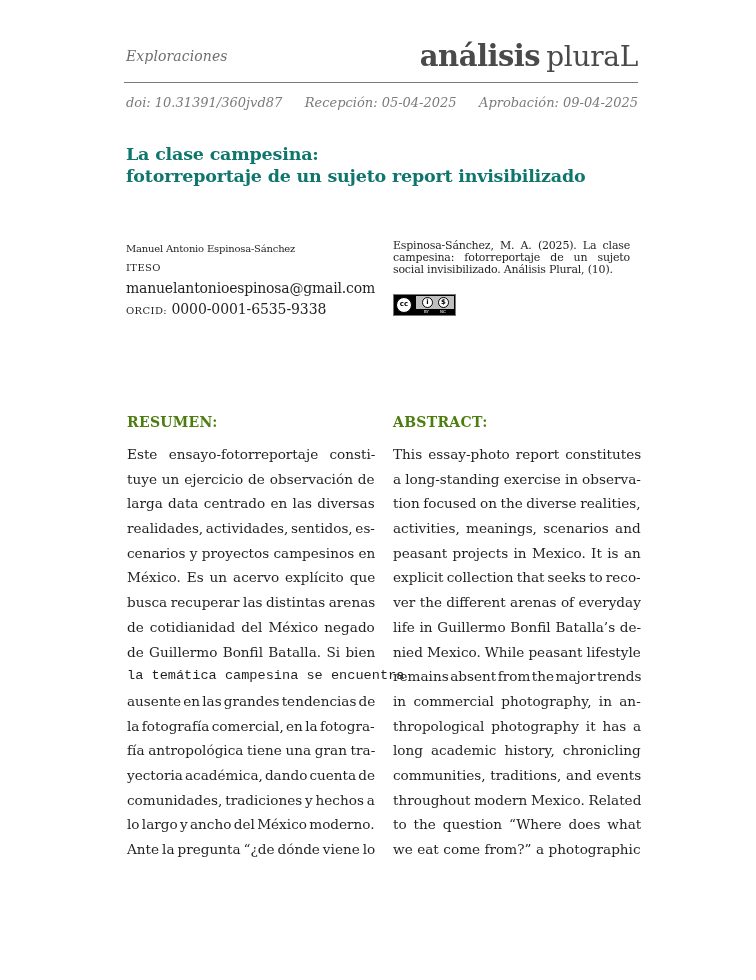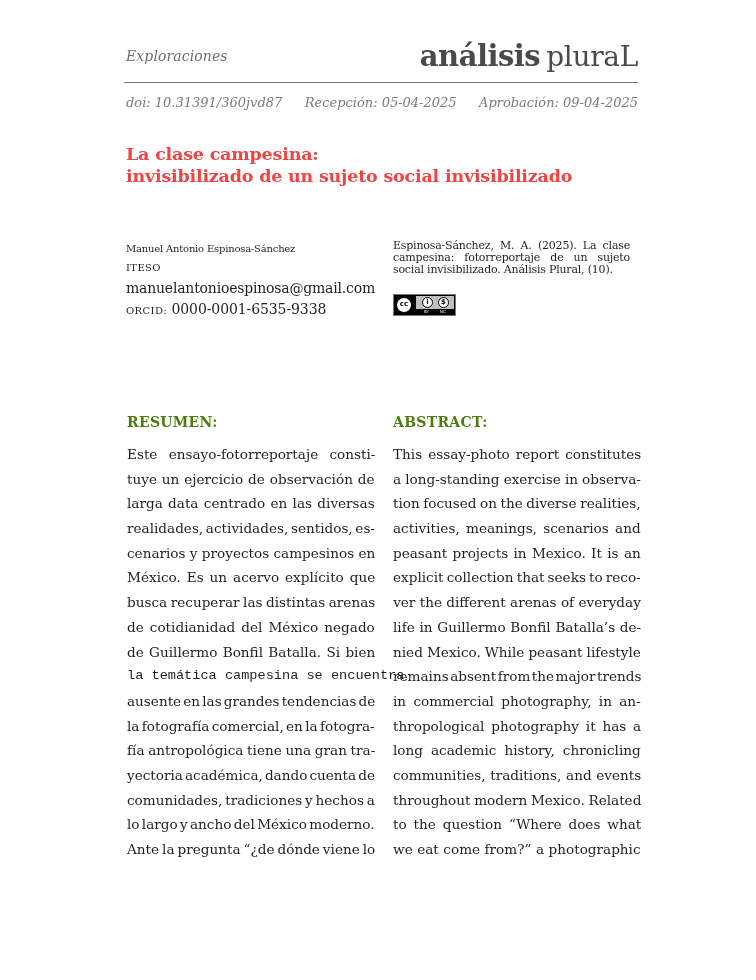--- a/index.html
+++ b/index.html
@@ -7,21 +7,21 @@
   .page { position: absolute; left: 0; top: 0; width: 756px; height: 980px; }
 
   .section-label { position: absolute; left: 126px; top: 48px; font-family: "DejaVu Serif", serif; font-style: italic; font-size: 14px; color: #6e6e6e; letter-spacing: 0.1px; }
   .logo { position: absolute; right: 118px; top: 42px; font-family: "DejaVu Serif", serif; font-size: 29px; color: #4a4a4a; white-space: nowrap; line-height: 1; }
   .logo .logo-bold { font-weight: bold; letter-spacing: -0.5px; }
   .logo .logo-light { font-weight: normal; font-size: 28px; margin-left: 6px; letter-spacing: -0.3px; }
   .header-rule { position: absolute; left: 124px; top: 82px; width: 514px; height: 0; border-top: 1px solid #7a7a7a; }
 
   .meta-row { position: absolute; left: 126px; top: 95px; width: 512px; display: flex; justify-content: space-between; font-family: "DejaVu Serif", serif; font-style: italic; font-size: 13px; color: #7a7a7a; }
 
-  .title { position: absolute; left: 126px; top: 143px; font-family: "DejaVu Serif", serif; font-weight: bold; font-size: 17.5px; line-height: 22px; color: #ef4444; letter-spacing: -0.2px; }
+  .title { position: absolute; left: 126px; top: 143px; font-family: "DejaVu Serif", serif; font-weight: bold; font-size: 17.5px; line-height: 22px; color: #0f766e; letter-spacing: -0.2px; }
   .title div { white-space: nowrap; }
 
   .author-block { position: absolute; left: 126px; top: 239px; font-family: "DejaVu Serif", serif; color: #1f1f1f; }
   .author-name { font-size: 10px; line-height: 20px; letter-spacing: -0.2px; }
   .affiliation { font-size: 10px; line-height: 18px; letter-spacing: 0.4px; }
   .email { font-size: 14px; line-height: 22px; letter-spacing: -0.2px; }
   .orcid { font-size: 14px; line-height: 20px; letter-spacing: -0.1px; }
   .orcid .orcid-label { font-size: 10px; letter-spacing: 0.4px; }
 
   .citation { position: absolute; left: 393px; top: 240px; width: 237px; font-family: "DejaVu Serif", serif; font-size: 11px; line-height: 12px; text-align: justify; color: #1f1f1f; letter-spacing: -0.2px; }
@@ -58,21 +58,21 @@
   <div class="header-rule"></div>
 
   <div class="meta-row">
     <span>doi: 10.31391/360jvd87</span>
     <span>Recepción: 05-04-2025</span>
     <span>Aprobación: 09-04-2025</span>
   </div>
 
   <div class="title">
     <div>La clase campesina:</div>
-    <div>invisibilizado de un sujeto social invisibilizado</div>
+    <div>fotorreportaje de un sujeto report invisibilizado</div>
   </div>
 
   <div class="author-block">
     <div class="author-name">Manuel Antonio Espinosa-Sánchez</div>
     <div class="affiliation">ITESO</div>
     <div class="email">manuelantonioespinosa@gmail.com</div>
     <div class="orcid"><span class="orcid-label">ORCID:</span> <span>0000-0001-6535-9338</span></div>
   </div>
 
   <div class="citation">Espinosa-Sánchez, M. A. (2025). La clase campesina: fotorreportaje de un sujeto social invisibilizado. Análisis Plural, (10).</div>

